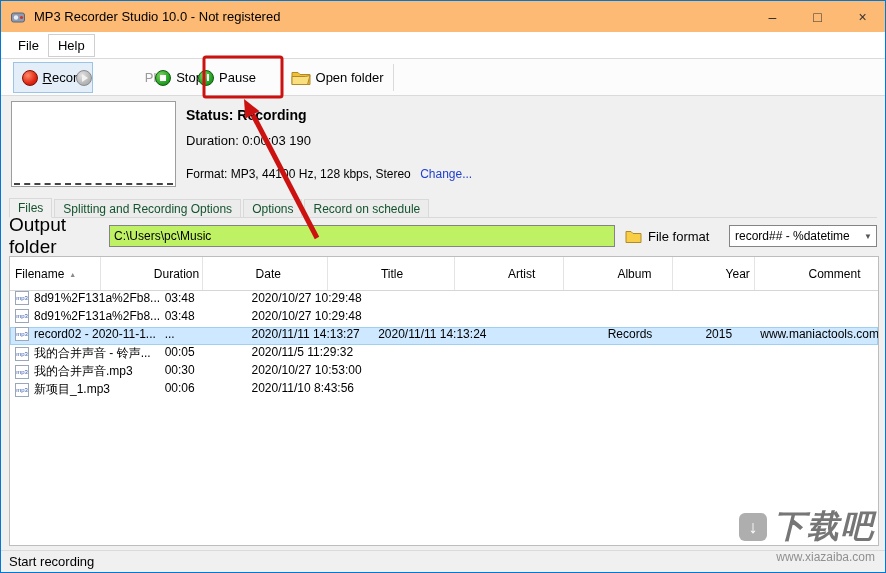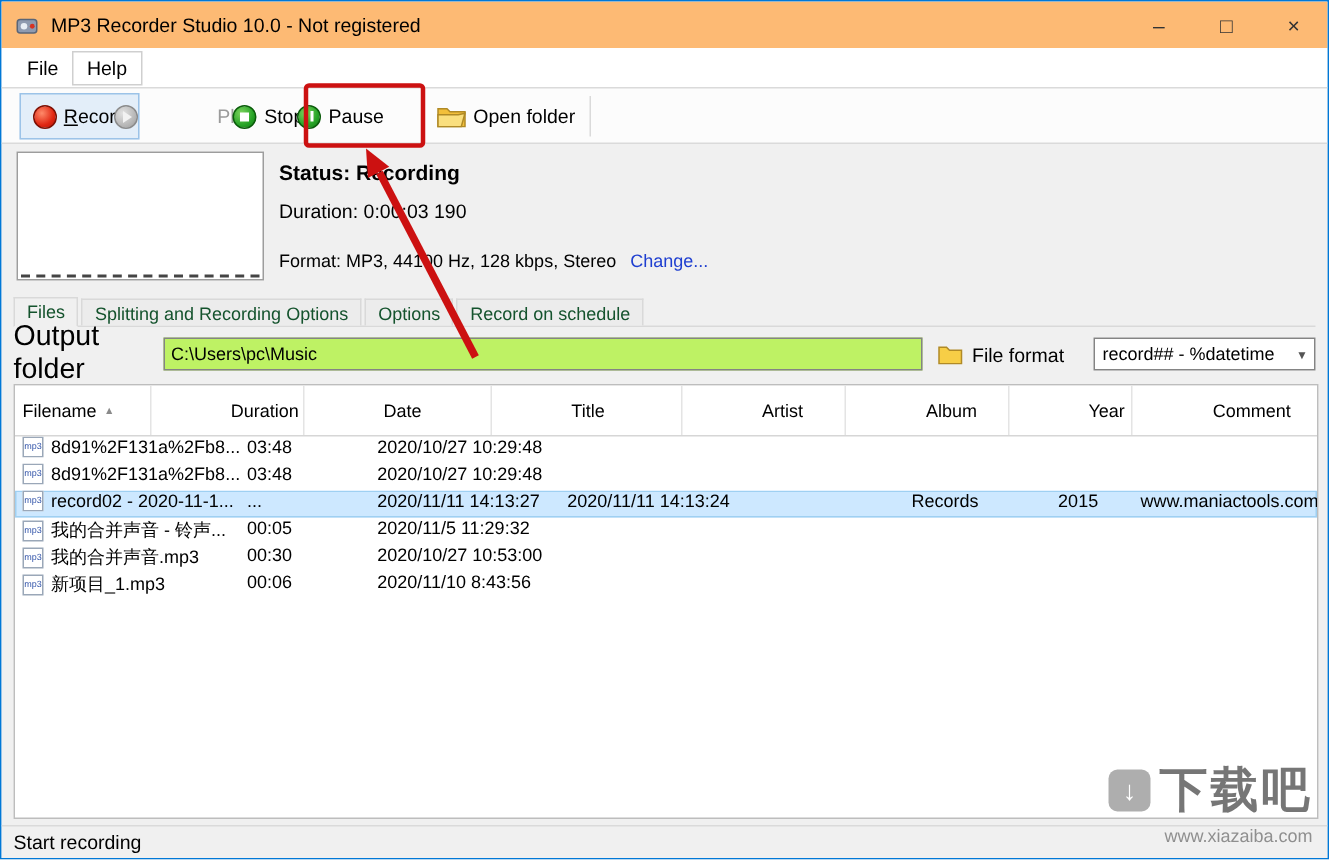--- a/index.html
+++ b/index.html
@@ -130,21 +130,21 @@
   
   .annotation { position:absolute; left:0; top:0; width:886px; height:573px; pointer-events:none; z-index:60; }
 
   
   .watermark { position:absolute; right:10px; bottom:8px; z-index:50; text-align:right; opacity:0.8; }
   .wm-row { display:flex; align-items:center; justify-content:flex-end; gap:6px; }
   .wm-logo {
     width:28px; height:28px; border-radius:6px; background:#9a9a9a; color:#fff;
     display:inline-flex; align-items:center; justify-content:center; font-size:18px; font-weight:bold;
   }
-  .wm-title { font-size:32px; font-weight:bold; color:#555; letter-spacing:2px; }
+  .wm-title { font-size:32px; font-weight:bold; color:#555; letter-spacing:2px;font-style:italic; }
   .wm-url { font-size:12px; color:#777; margin-top:1px; }
 </style>
 </head>
 <body>
 
 <div class="window">
 
   <div class="titlebar">
     <span class="app-icon">
       <svg width="16" height="16" viewBox="0 0 16 16">

